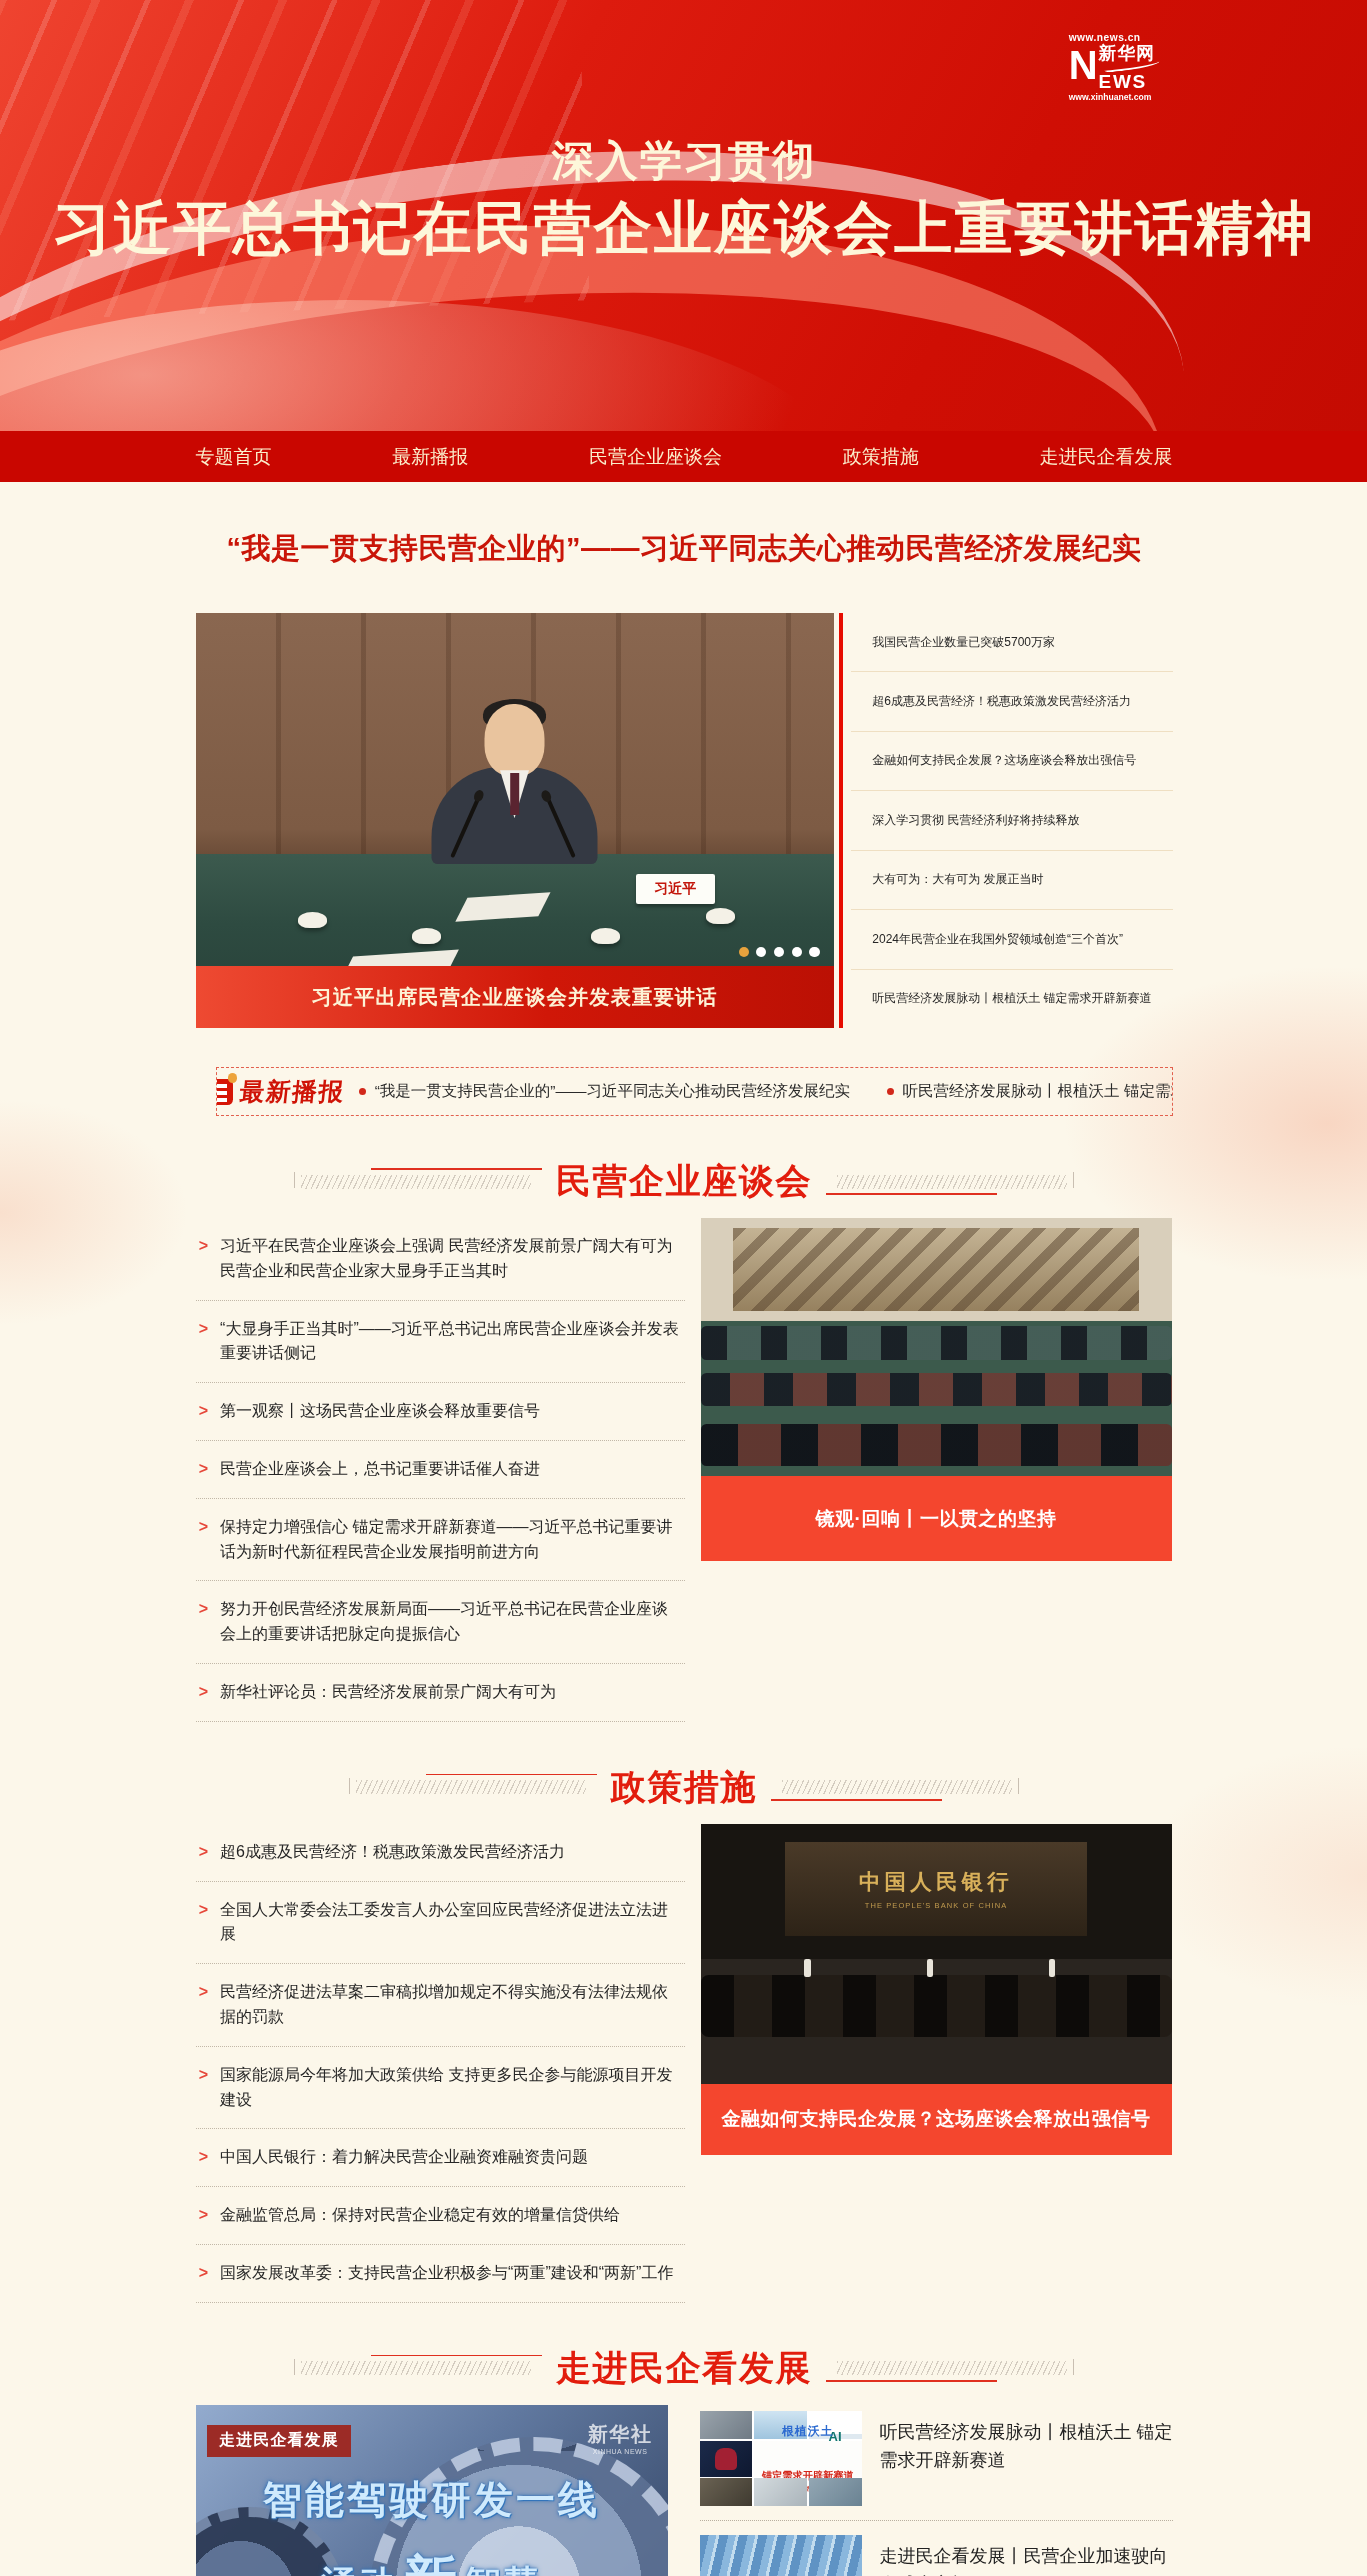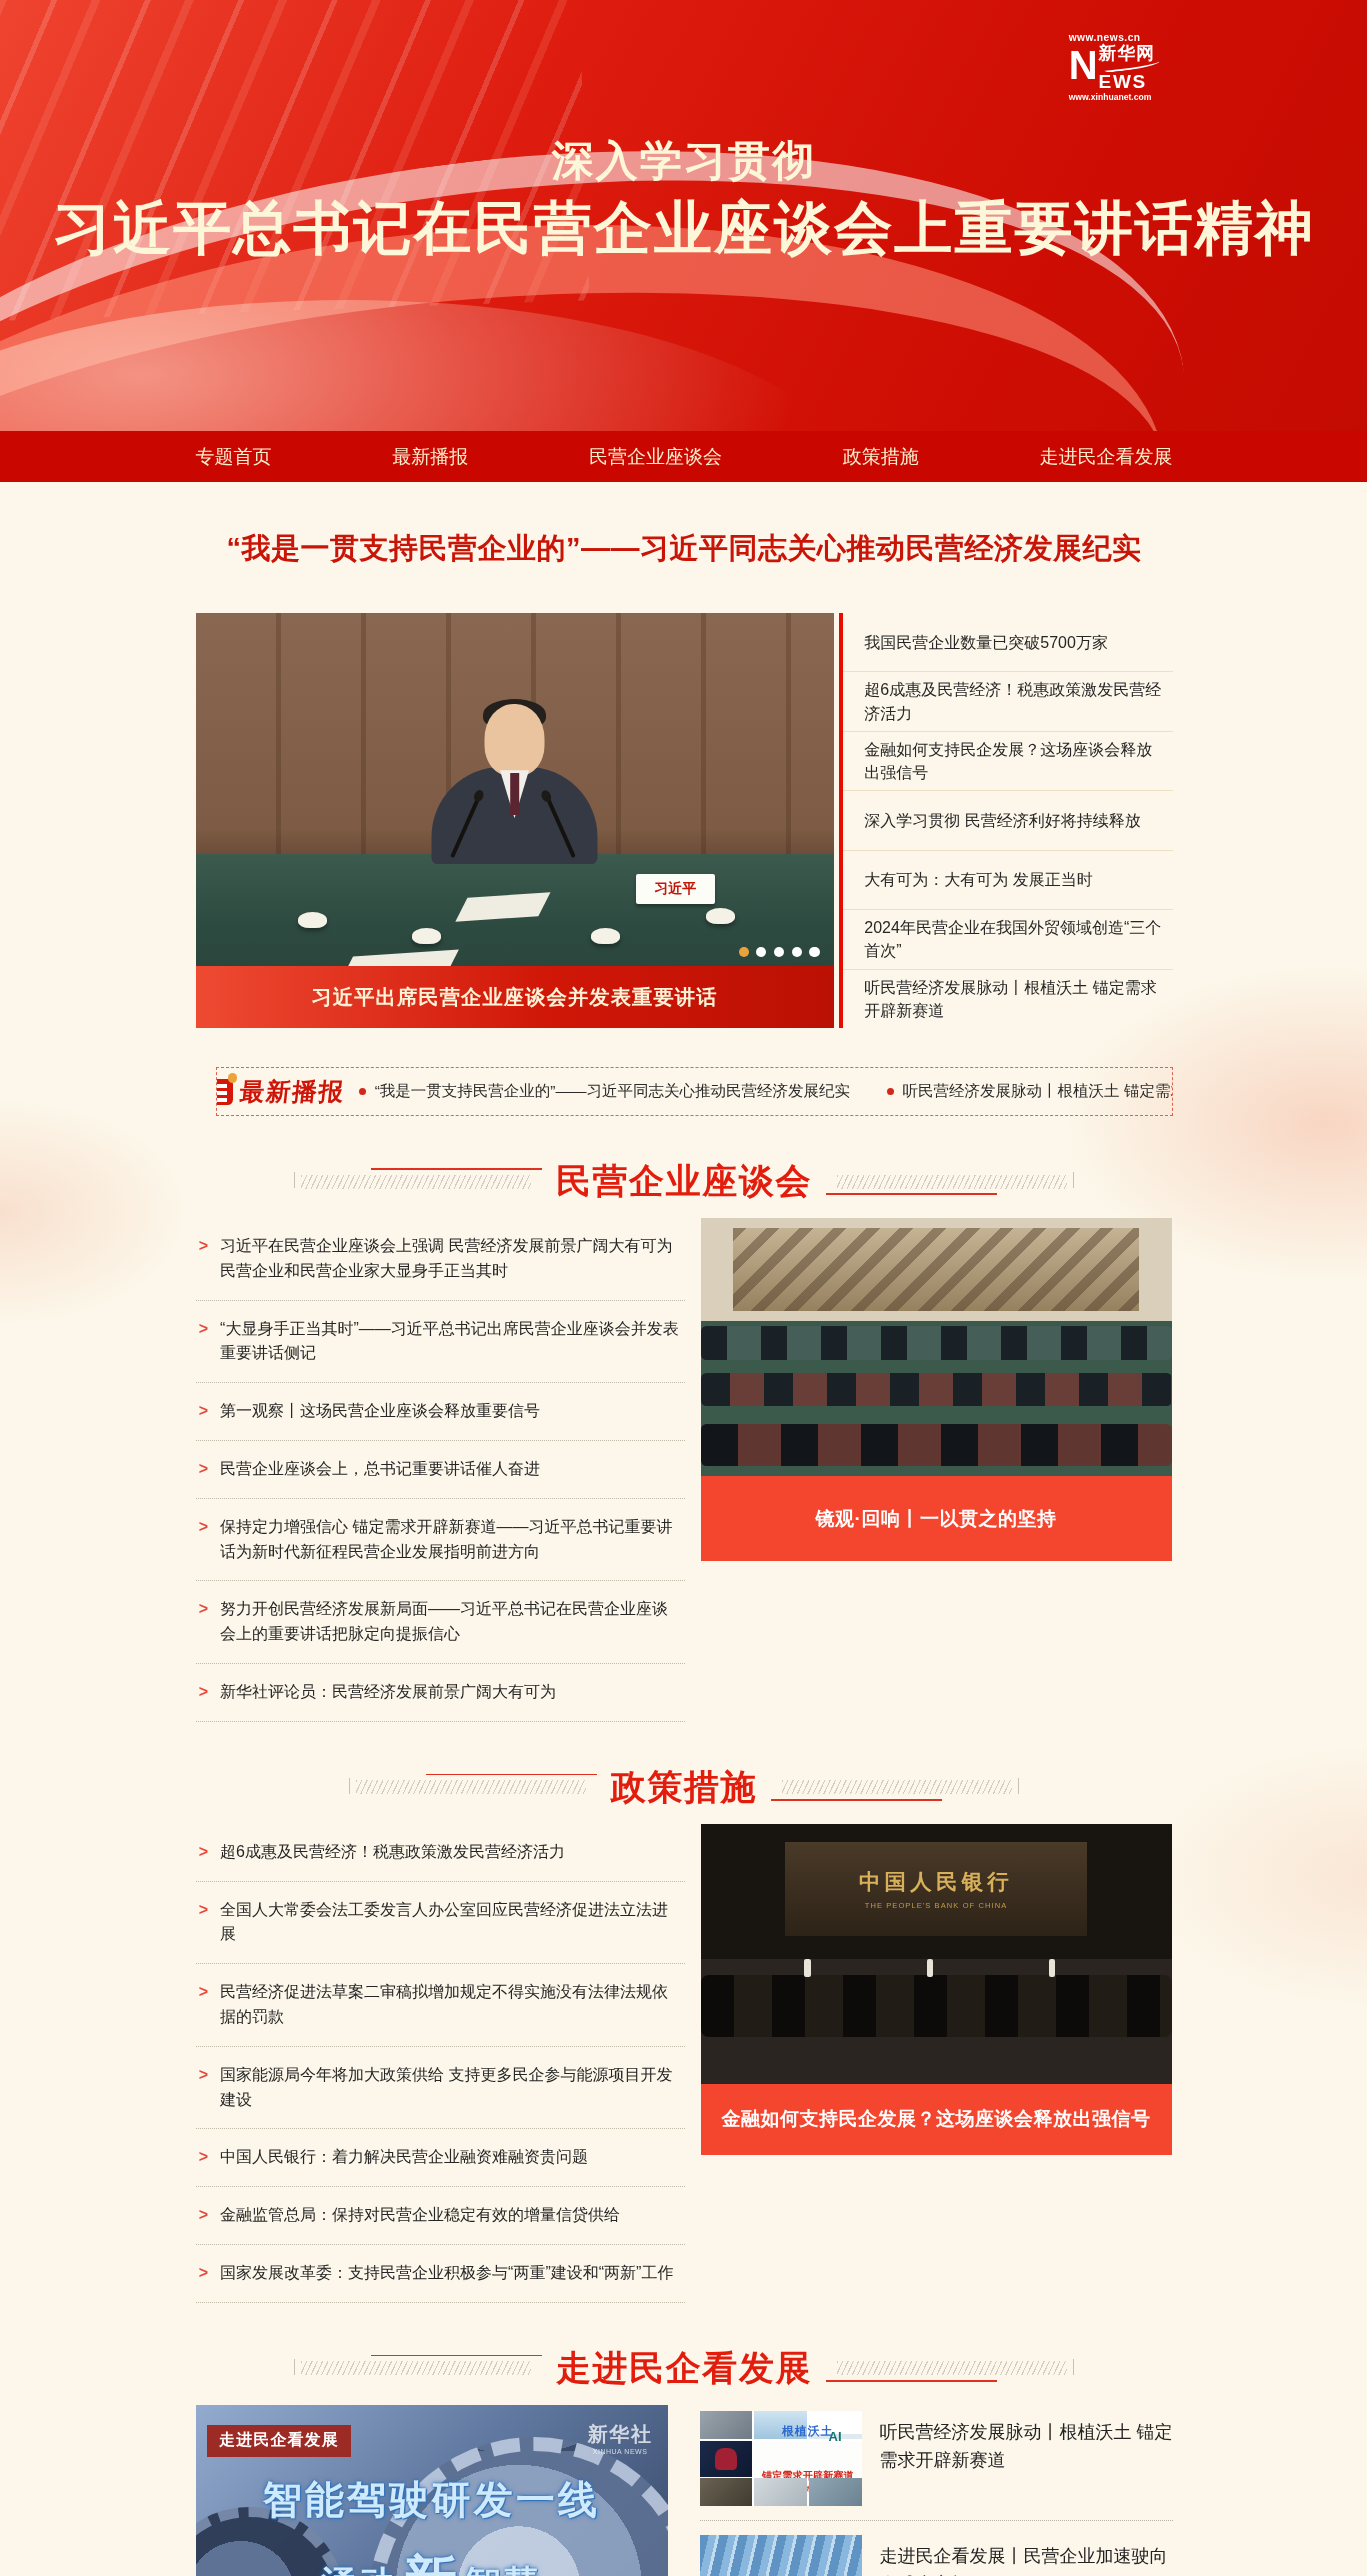--- a/index.html
+++ b/index.html
@@ -81,21 +81,21 @@
   .hero-dots { position:absolute; right:14px; bottom:71px; display:flex; gap:7.5px; }
   .hero-dots span { width:10.2px; height:10.2px; border-radius:50%; background:#fff; cursor:pointer; }
   .hero-dots span.active { background:#e8a33d; }
   .hero-caption { position:absolute; left:0; right:0; bottom:0; height:62px;
     background:linear-gradient(90deg,#ee4a32 0%,#d01708 55%,#bb1004 100%);
     display:flex; align-items:center; justify-content:center; color:#fdf3d6; font-size:20.3px; font-weight:700; letter-spacing:1.1px; }
 
   .hero-list { flex:1; margin-left:5.4px; border-left:4.8px solid #e60c00; }
   .hero-list ul { list-style:none; height:415px; display:flex; flex-direction:column; }
   .hero-list li { flex:1; display:flex; align-items:center; padding:0 5.4px 0 21.4px;
-    border-bottom:0.5px solid #efdfc2; font-size:16px; color:#262626; line-height:1.45; cursor:pointer; }
+    border-bottom:0.5px solid #efdfc2; font-size:12px; color:#262626; line-height:1.45; cursor:pointer;margin-left:8px; }
   .hero-list li:last-child { border-bottom:none; }
 
   
   .ticker { margin-top:39px; position:relative; }
   .ticker-box { margin-left:20.3px; border:1.6px dashed #e2604e; height:49px; display:flex; align-items:center; overflow:hidden; }
   .ticker-label { flex:none; display:flex; align-items:center; gap:7.5px; background:#fcf7ea; padding:7.5px 14px 7.5px 0;
     margin-left:-15px; position:relative; z-index:2; }
   .bubble { position:relative; width:31px; height:26px; background:#d61607; border-radius:5.4px; }
   .bubble::before { content:''; position:absolute; left:5.4px; top:5.9px; width:20.3px; height:3.7px; background:#fff; box-shadow:0 7px 0 #fff, 0 14px 0 #fff; }
   .bubble::after { content:''; position:absolute; left:4.3px; bottom:-6.4px; border:4.8px solid transparent; border-top-color:#d61607; border-left-color:#d61607; }

